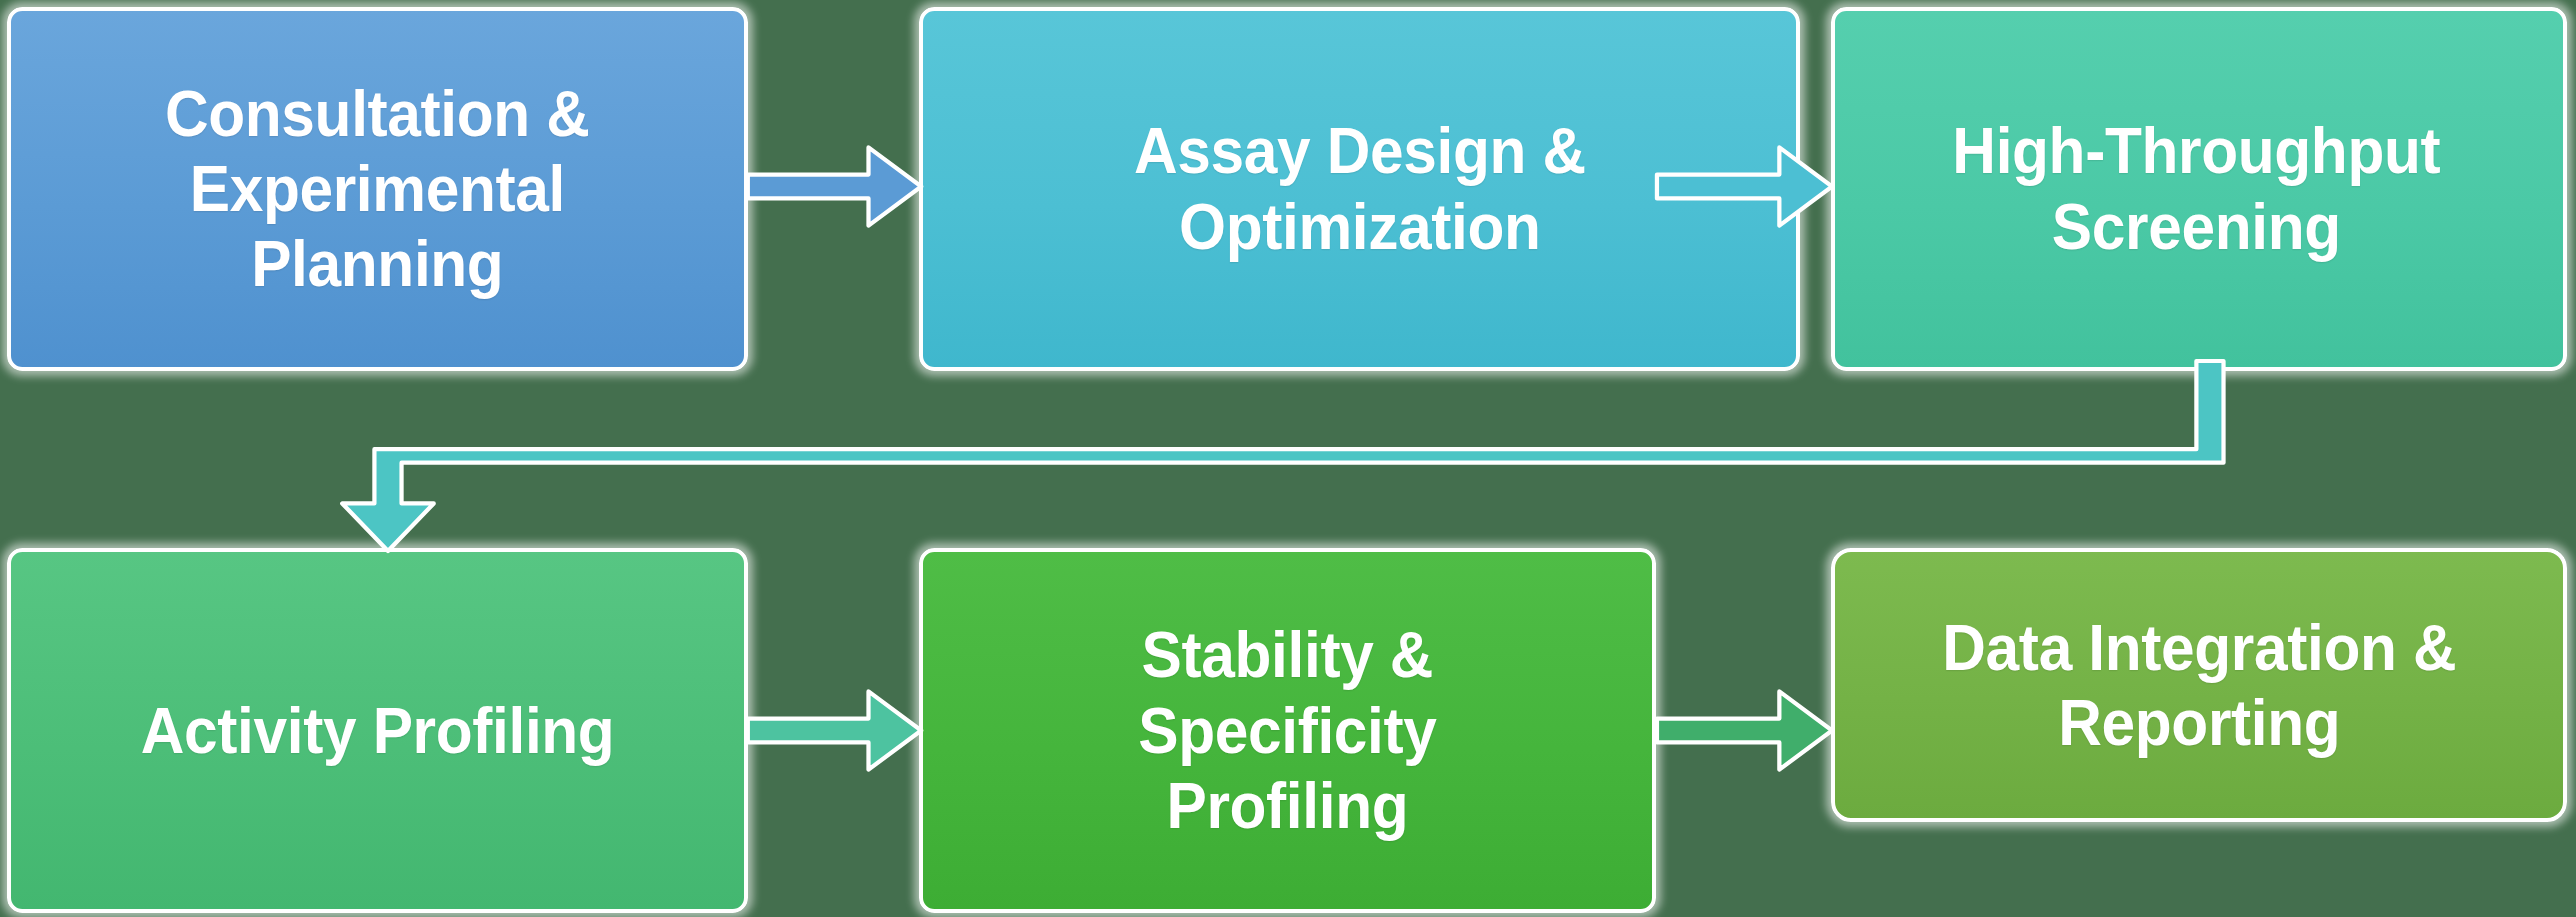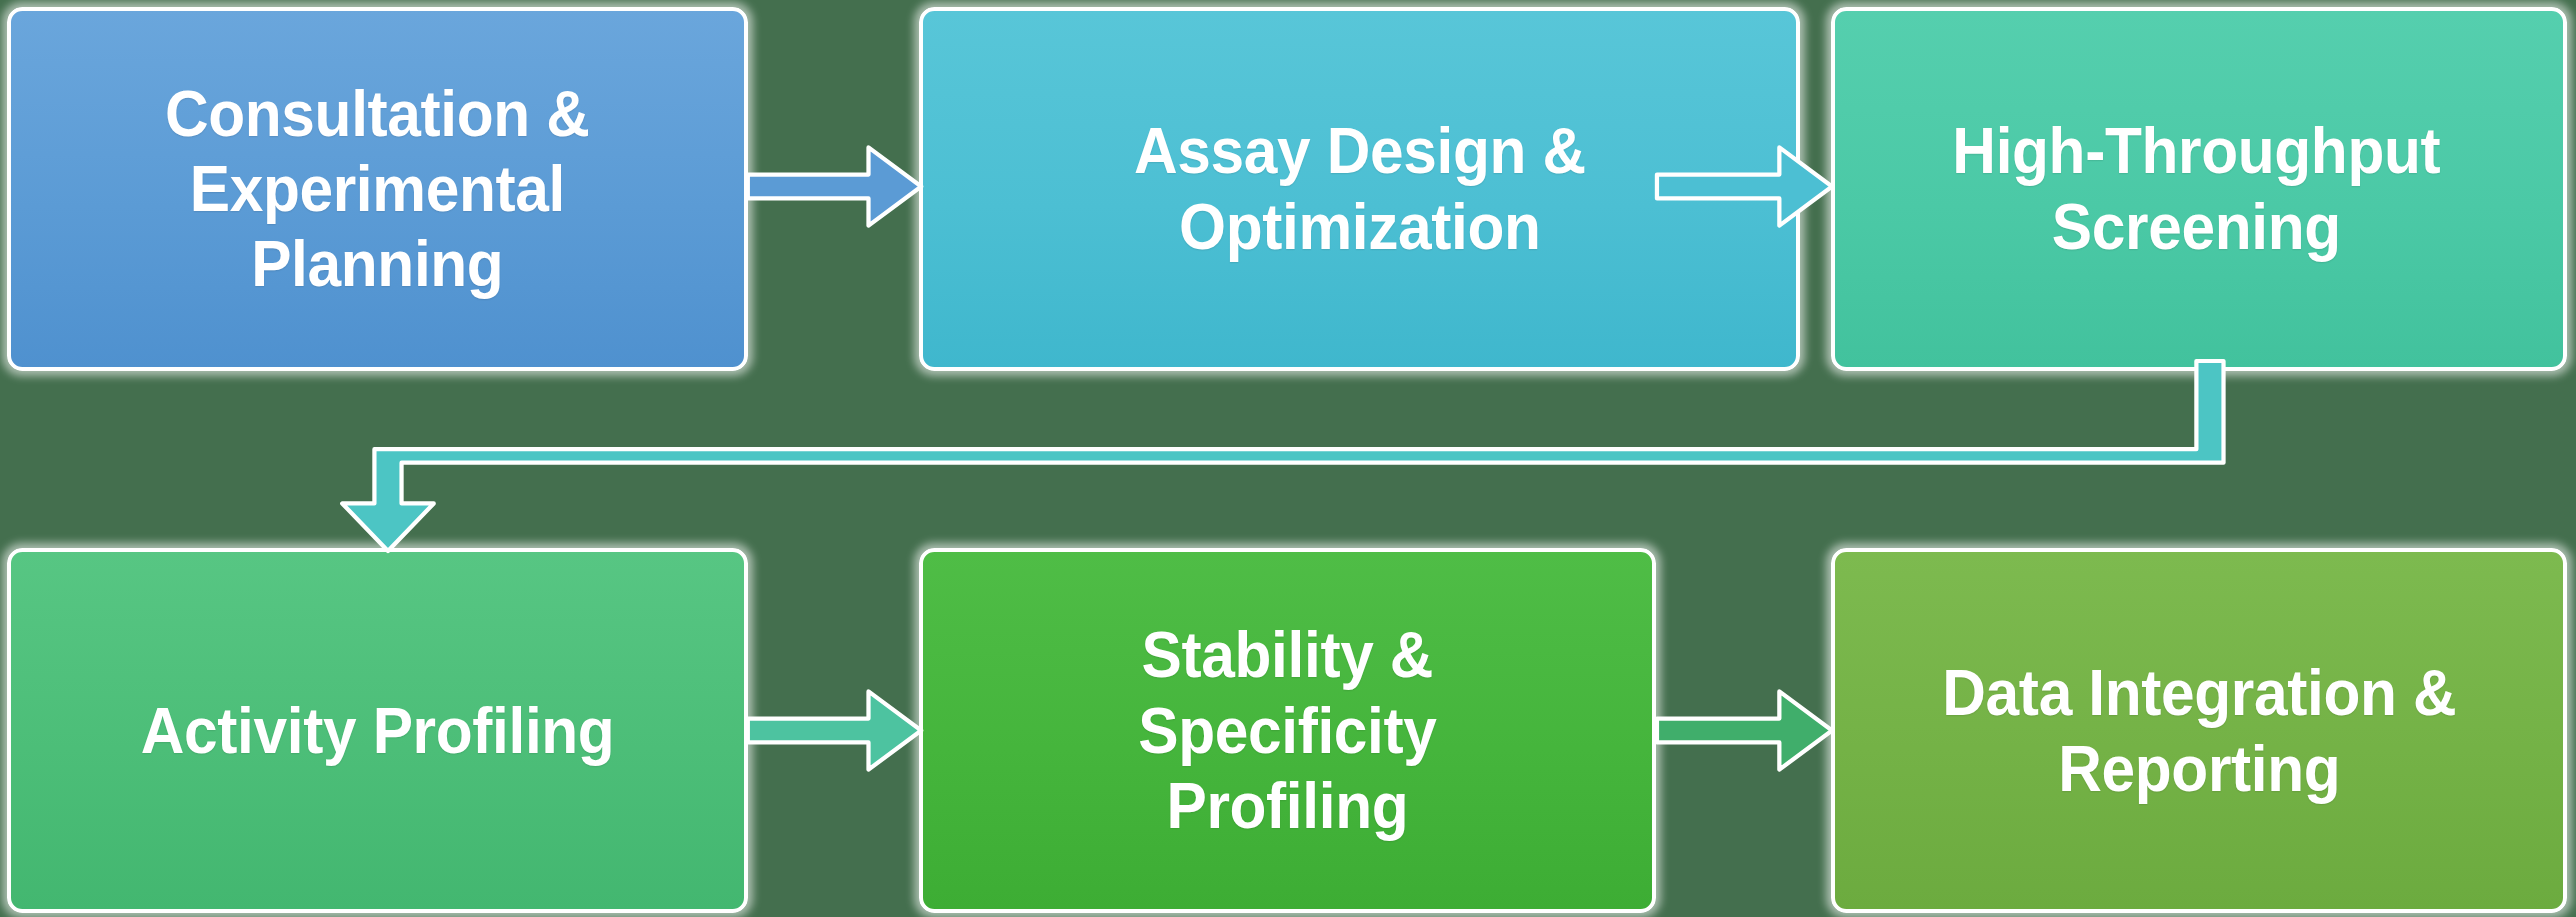--- a/index.html
+++ b/index.html
@@ -48,21 +48,21 @@
     white-space: pre-line;
   }
 
   
   #node-1 { left: 6.8px;    top: 6.8px;   width: 741px; height: 364px; }
   #node-2 { left: 919px; top: 6.8px;   width: 881px; height: 364px; }
   #node-3 { left: 1831px; top: 6.8px;   width: 736px; height: 364px; padding-left: 16px; }
   
   #node-4 { left: 6.8px;    top: 548px; width: 741px; height: 365px; }
   #node-5 { left: 919px; top: 548px; width: 737px; height: 365px; }
-  #node-6 { left: 1831px; top: 548px; width: 736px; height: 365px; }
+  #node-6 { left: 1831px; top: 548px; width: 736px; height: 274px; border-radius: 20px; }
 
   
   .connector {
     position: absolute;
     pointer-events: none;
   }
   .connector svg { display: block; overflow: visible; }
 
   
   #conn-1 { left: 741px;  top: 127px; width: 187px; height: 119px; }

